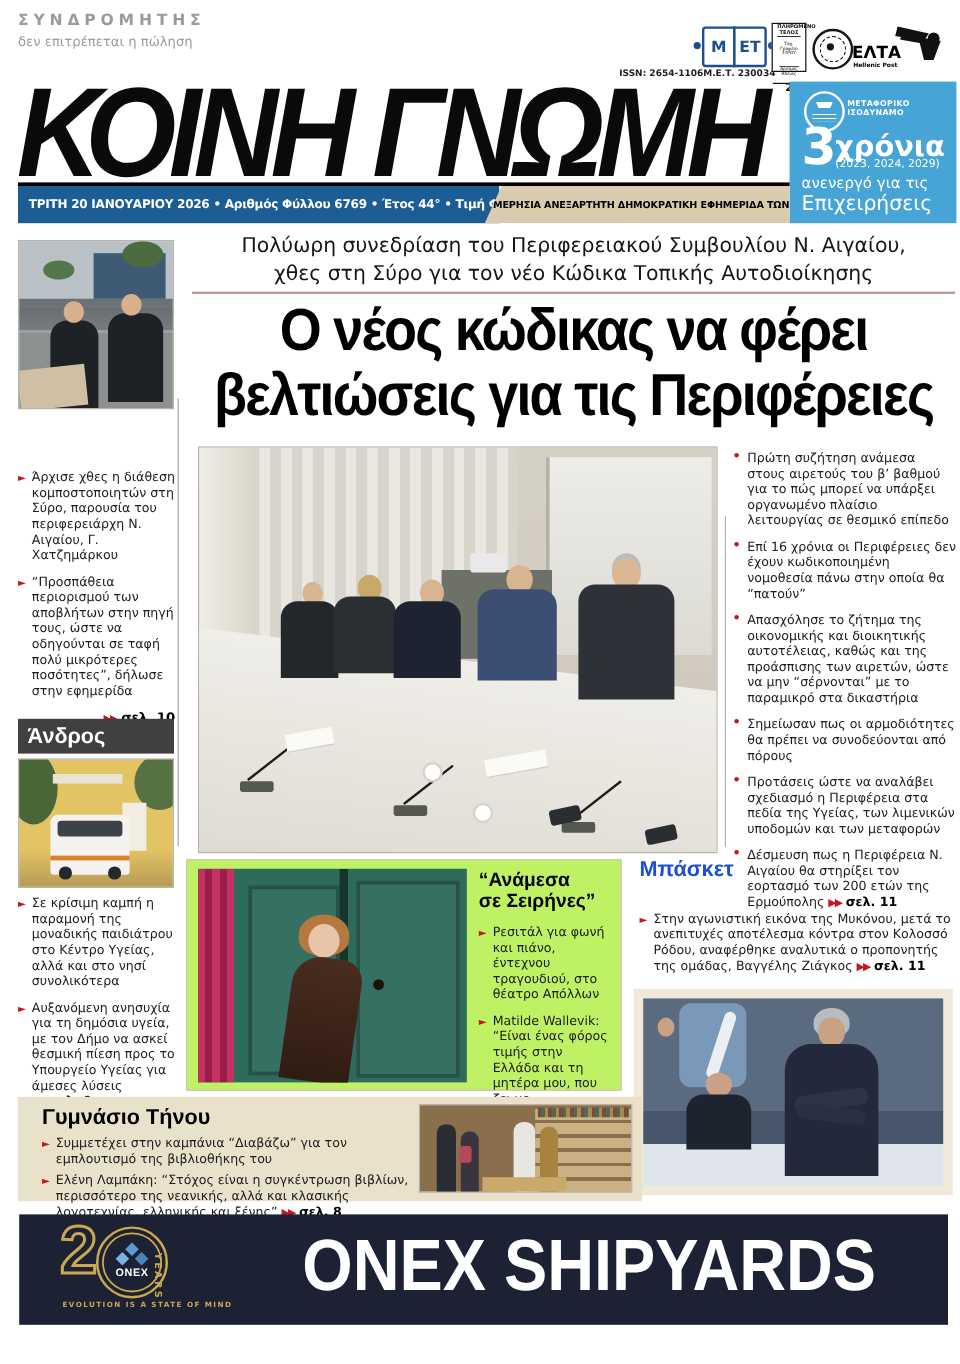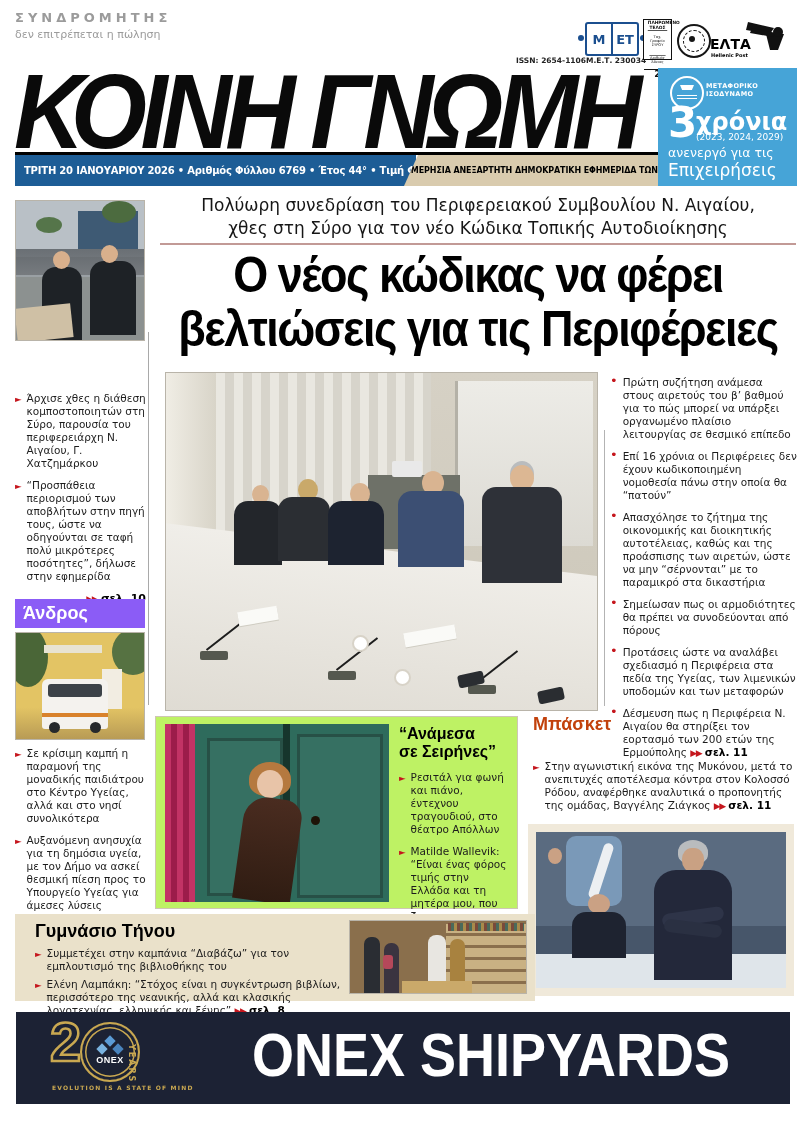--- a/index.html
+++ b/index.html
@@ -74,21 +74,21 @@
   .fodsa-photo{left:15px;top:200px;width:130px;height:141px;background:linear-gradient(180deg,#b9c0c6 0 40%,#9aa0a4 40% 55%,#8c9190 55% 100%);}
   .fp-bldg{position:absolute;left:62px;top:10px;width:60px;height:38px;background:#3e5a74;}
   .fp-palm{position:absolute;left:86px;top:0px;width:34px;height:22px;background:#4c6b3f;border-radius:50%;}
   .fp-palm2{position:absolute;left:20px;top:16px;width:26px;height:16px;background:#55754a;border-radius:50%;}
   .fp-crowd{position:absolute;left:0;top:48px;width:100%;height:26px;background:linear-gradient(180deg,#565b60,#6e7276);opacity:.8;}
   .fp-man{position:absolute;width:40px;height:74px;background:#1e2226;border-radius:14px 14px 0 0;}
   .fp-man::before{content:"";position:absolute;left:11px;top:-16px;width:17px;height:18px;border-radius:50%;background:#d9b08c;}
   .fp-box{position:absolute;left:0px;bottom:0px;width:56px;height:34px;background:#cfc0a5;transform:rotate(-6deg);}
   .fodsa-title{left:17px;top:348px;font-size:19px;font-weight:800;line-height:1.15;color:#000;font-family:"Liberation Sans",sans-serif;}
   .fodsa-bullets{left:15px;top:392px;width:131px;}
-  .andros-bar{left:15px;top:599px;width:130px;height:29px;background:#8b5cf6;color:#fff;font-size:18px;
+  .andros-bar{left:15px;top:599px;width:130px;height:29px;background:#404040;color:#fff;font-size:18px;
               font-weight:800;line-height:29px;padding-left:8px;box-sizing:border-box;font-family:"Liberation Sans",sans-serif;}
   .andros-photo{left:15px;top:632px;width:130px;height:108px;background:linear-gradient(180deg,#e3c464 0 70%,#b89b55 100%);}
   .ap-leaf1{position:absolute;left:-8px;top:-6px;width:40px;height:60px;background:#4a6637;border-radius:50%;}
   .ap-leaf2{position:absolute;right:-10px;top:-4px;width:42px;height:46px;background:#567242;border-radius:50%;}
   .ap-door{position:absolute;right:22px;top:36px;width:20px;height:40px;background:#f2ede2;}
   .ap-sign{position:absolute;left:28px;top:12px;width:58px;height:8px;background:#e8e3d2;}
   .ap-van{position:absolute;left:26px;top:46px;width:66px;height:50px;background:#f4f2ee;border-radius:6px 6px 3px 3px;}
   .ap-van::before{content:"";position:absolute;left:6px;top:5px;width:54px;height:13px;background:#3c4248;border-radius:3px;}
   .ap-van::after{content:"";position:absolute;left:0;bottom:12px;width:100%;height:4px;background:#d9822b;}
   .ap-wheel{position:absolute;width:11px;height:11px;background:#26292c;border-radius:50%;bottom:-4px;}
@@ -122,21 +122,21 @@
   .sp-panel{position:absolute;border:3px solid rgba(0,0,0,.28);background:rgba(255,255,255,.04);}
   .sp-gap{position:absolute;left:118px;top:0;width:7px;height:100%;background:#16352c;}
   .sp-hair{position:absolute;left:84px;top:38px;width:42px;height:34px;background:#b5793f;border-radius:50% 50% 40% 40%;}
   .sp-face{position:absolute;left:92px;top:46px;width:26px;height:28px;background:#e8c4a8;border-radius:50%;}
   .sp-body{position:absolute;left:74px;top:74px;width:58px;height:104px;background:linear-gradient(180deg,#4a2c20,#2f1c12);border-radius:24px 18px 0 0;transform:rotate(8deg);}
   .sp-handle{position:absolute;left:146px;top:92px;width:9px;height:9px;background:#1e1307;border-radius:50%;}
   .sirens-text{position:absolute;left:243px;top:8px;width:112px;}
   .sirens-title{font-size:16px;font-weight:800;line-height:1.15;color:#000;font-family:"Liberation Sans",sans-serif;margin-bottom:9px;}
 
   
-  .basket-title{left:533px;top:714px;font-size:18px;font-weight:800;color:#c2410c;font-family:"Liberation Sans",sans-serif;}
+  .basket-title{left:533px;top:714px;font-size:18px;font-weight:800;color:#1d4ed8;font-family:"Liberation Sans",sans-serif;}
   .basket-sub{left:533px;top:738px;width:262px;font-size:12.5px;font-weight:800;color:#000;letter-spacing:-.2px;}
   .basket-bullet{left:533px;top:760px;width:263px;}
   .basket-frame{left:528px;top:824px;width:266px;height:172px;background:#f0e9da;padding:8px;box-sizing:border-box;}
   .basket-photo{position:relative;width:100%;height:100%;background:linear-gradient(180deg,#5a6b80 0 60%,#47566a 60% 78%,#dfe5ea 78% 100%);overflow:hidden;}
   .bp-denim{position:absolute;left:30px;top:4px;width:56px;height:70px;background:#7a99b8;border-radius:10px;}
   .bp-childhead{position:absolute;left:12px;top:16px;width:14px;height:16px;background:#caa184;border-radius:50%;}
   .bp-stick{position:absolute;left:60px;top:10px;width:10px;height:58px;background:#eceff2;transform:rotate(18deg);border-radius:5px;}
   .bp-coachhair{position:absolute;left:142px;top:8px;width:30px;height:24px;background:#b9bcbe;border-radius:50% 50% 40% 40%;}
   .bp-coachface{position:absolute;left:146px;top:16px;width:22px;height:24px;background:#c9a183;border-radius:45%;}
   .bp-coach{position:absolute;left:118px;top:38px;width:78px;height:110px;background:#23283a;border-radius:22px 22px 0 0;}

